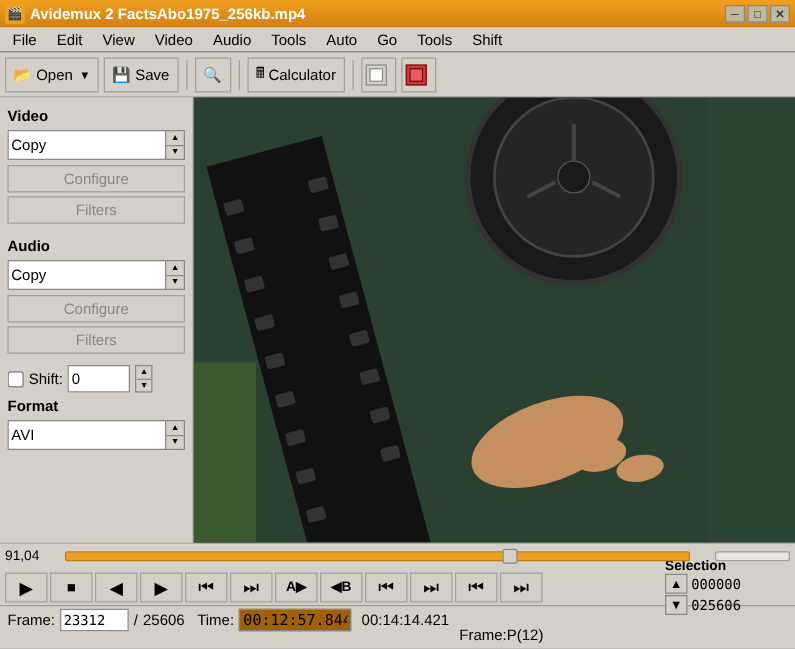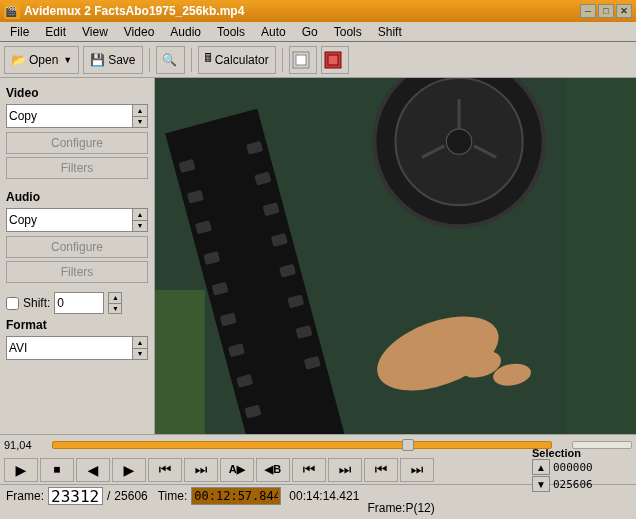--- a/index.html
+++ b/index.html
@@ -270,21 +270,21 @@
       display: flex;
       align-items: center;
       padding: 2px 6px;
       gap: 4px;
       font-size: 12px;
     }
     .frame-input {
       width: 55px; height: 18px;
       border: 1px solid #888;
       background: white;
-      font-size: 16px;
+      font-size: 11px;
       padding: 0 2px;
       font-family: monospace;
     }
     .time-input {
       width: 90px; height: 18px;
       border: 1px solid #888;
       background: #a16207;
       font-size: 12px;
       padding: 0 2px;
       font-family: monospace;

